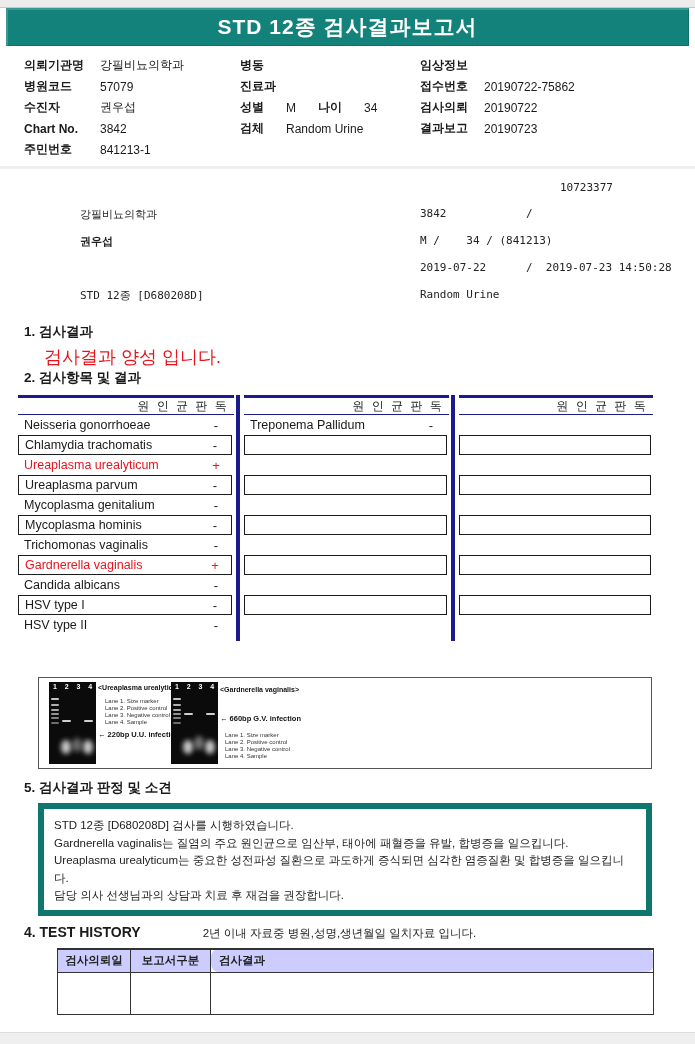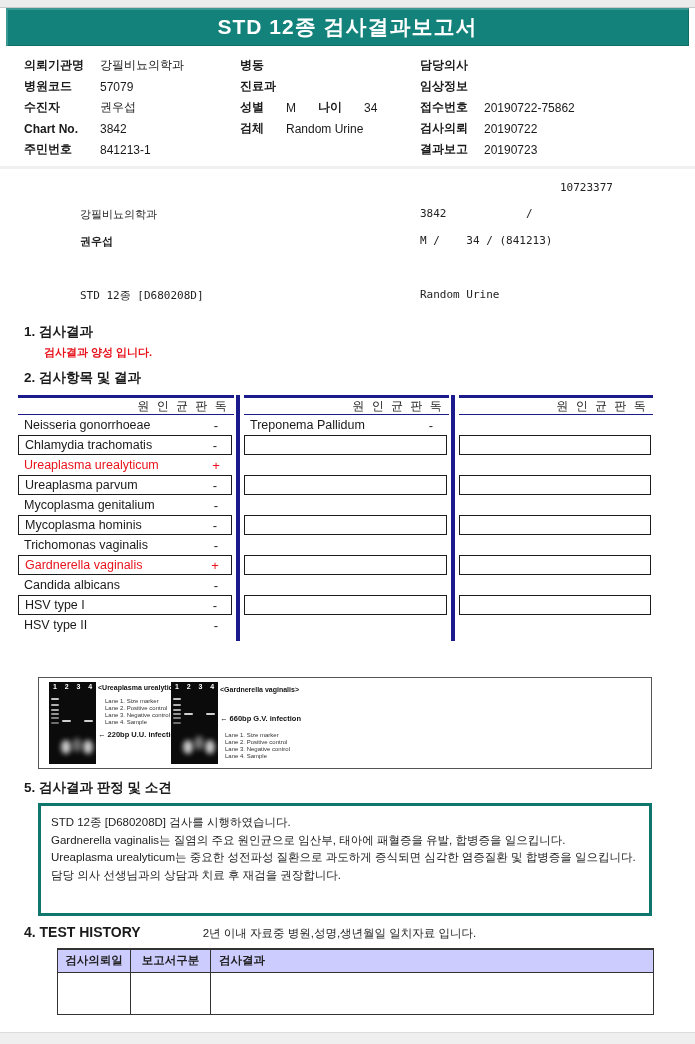--- a/index.html
+++ b/index.html
@@ -43,21 +43,21 @@
   
   .meta{position:relative;height:150px;font-family:"DejaVu Sans Mono",monospace;font-size:11px;color:#222;}
   .meta span{position:absolute;white-space:pre;}
   .meta-serial{left:560px;top:12px;}
   .m-left{left:80px;}
   .m-right{left:420px;}
   .m-r1{top:38px;} .m-r2{top:65px;} .m-r3{top:92px;} .m-r4{top:119px;}
   .m-bold{font-weight:bold;}
 
   .sec-heading{font-size:13.5px;font-weight:bold;margin:4px 0 0 24px;height:20px;}
-  .result-red{color:var(--red);font-weight:bold;font-size:11px;margin:2px 4px 0 44px;height:20px;}
+  .result-red{color:var(--red);font-weight:normal;font-size:18px;margin:2px 4px 0 44px;height:20px;}
 
   
   .results-table{display:flex;margin:6px 0 0 18px;}
   .rt-group{padding-bottom:6px;}
   .rt-g0{width:216px;}
   .rt-g1{width:213px;border-left:4px solid var(--navy);padding-left:4px;margin-left:2px;}
   .rt-g2{width:202px;border-left:4px solid var(--navy);padding-left:4px;margin-left:2px;}
   .rt-head{
     display:flex;align-items:center;height:20px;
     border-top:3px solid var(--navy);border-bottom:1px solid var(--navy);
@@ -89,35 +89,35 @@
   .gel-b .gel-title{left:181px;top:8px;}
   .gel-legend{position:absolute;font-size:6px;color:#333;line-height:7px;white-space:nowrap;}
   .gel-a .gel-legend{left:66px;top:20px;}
   .gel-b .gel-legend{left:186px;top:54px;}
   .gel-arrow{position:absolute;font-size:7.5px;font-weight:bold;color:#111;white-space:nowrap;}
   .gel-a .gel-arrow{left:59px;top:52px;}
   .gel-b .gel-arrow{left:181px;top:36px;}
 
   .sec3-heading{margin-top:10px;}
   .comment-box{
-    width:614px;height:113px;margin:4px 0 0 38px;border:3px solid #0f766e;
+    width:614px;height:113px;margin:4px 0 0 38px;border:6px solid #0f766e;
     padding:8px 10px;font-size:11.5px;line-height:17.5px;color:#222;
   }
 
   .sec4-row{display:flex;align-items:baseline;margin:8px 0 0 24px;height:20px;}
   .sec4-title{font-size:14px;font-weight:bold;}
   .sec4-note{font-size:11.5px;margin-left:62px;color:#222;}
   .history-table{margin:4px 0 0 57px;border-collapse:collapse;}
   .history-table th{
     background:var(--lav);border:1px solid #333;border-top:2px solid #333;
     height:23px;font-size:11.5px;font-weight:bold;color:#222;
   }
   .history-table th.h0{width:73px;text-align:center;}
   .history-table th.h1{width:80px;text-align:center;}
-  .history-table th.h2{width:443px;text-align:left;padding-left:8px;}
+  .history-table th.h2{width:443px;text-align:left;padding-left:8px;border-radius:8px;}
   .history-table td{border:1px solid #333;height:42px;}
 
   .bottom-strip{position:absolute;left:0;bottom:0;width:695px;height:12px;background:#efefef;border-top:1px solid #dcdcdc;}
 </style>
 </head>
 <body>
 
 <div class="top-strip"></div>
 
 <div class="banner">
@@ -161,24 +161,20 @@
         <span class="pi-value">M</span>
         <span class="pi-label pi-label2">나이</span>
         <span class="pi-value">34</span>
       </div>
       <div class="pi-row">
         <span class="pi-label">검체</span>
         <span class="pi-value">Random Urine</span>
       </div>
     </div>
   <div class="pi-col pi-col3">
-      <div class="pi-row">
-        <span class="pi-label">담당의사</span>
-        <span class="pi-value"></span>
-      </div>
       <div class="pi-row">
         <span class="pi-label">임상정보</span>
         <span class="pi-value"></span>
       </div>
       <div class="pi-row">
         <span class="pi-label">접수번호</span>
         <span class="pi-value">20190722-75862</span>
       </div>
       <div class="pi-row">
         <span class="pi-label">검사의뢰</span>
@@ -192,20 +188,21 @@
 </div>
 
 <div class="divider"></div>
 
 <div class="meta">
   <span class="meta-serial">10723377</span>
   <span class="m-left m-r1">강필비뇨의학과</span>
   <span class="m-right m-r1">3842            /</span>
   <span class="m-left m-r2 m-bold">권우섭</span>
   <span class="m-right m-r2">M /    34 / (841213)</span>
+  <span class="m-right m-r3">2019-07-22      /  2019-07-23 14:50:28</span>
   <span class="m-left m-r4">STD 12종 [D680208D]</span>
   <span class="m-right m-r4">Random Urine</span>
 </div>
 
 <div class="sec-heading">1. 검사결과</div>
 <div class="result-red">검사결과 양성 입니다.</div>
 
 <div class="sec-heading">2. 검사항목 및 결과</div>
 <div class="results-table">
     <div class="rt-group rt-g0">

